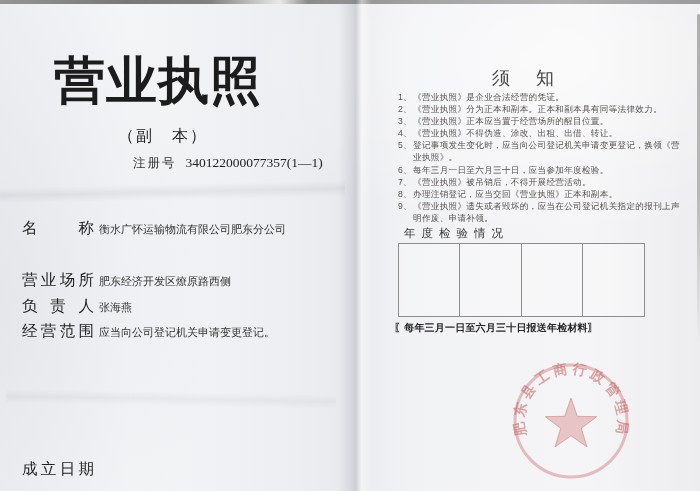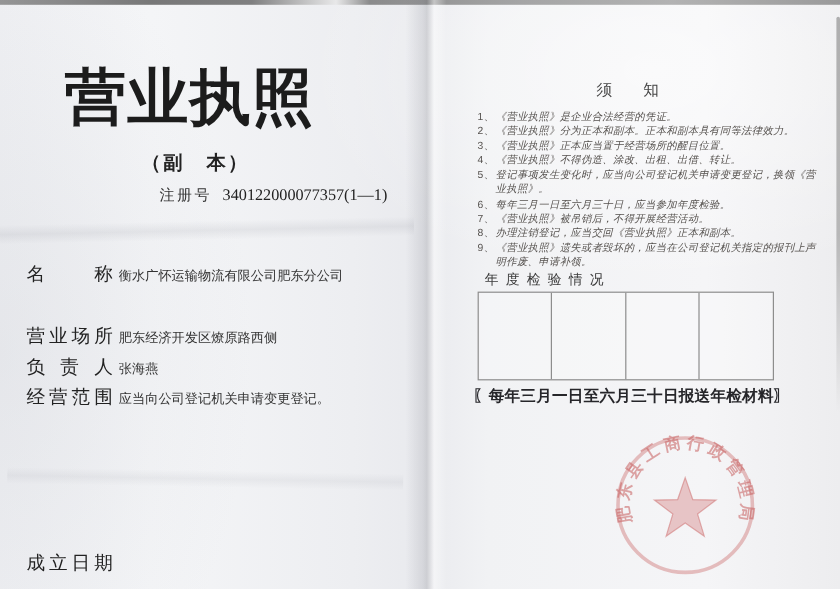--- a/index.html
+++ b/index.html
@@ -18,43 +18,43 @@
   .edge-right{position:absolute;right:0;top:14px;width:3px;height:330px;
     background:linear-gradient(#8a8a8a,#9a9a9a 55%,rgba(150,150,150,0));opacity:.65;border-radius:2px;}
   .fold{position:absolute;left:338px;top:0;width:34px;height:100%;
     background:linear-gradient(90deg,rgba(0,0,0,0) 0%,rgba(110,112,122,.16) 42%,rgba(90,92,100,.20) 52%,rgba(255,255,255,.45) 70%,rgba(0,0,0,0) 100%);}
   .crease-h{position:absolute;left:0;top:184px;width:345px;height:16px;transform:rotate(-1.2deg);
     background:linear-gradient(180deg,rgba(0,0,0,0),rgba(140,142,152,.14) 50%,rgba(0,0,0,0));}
   .crease-h2{position:absolute;left:6px;top:392px;width:330px;height:14px;transform:rotate(1deg);
     background:linear-gradient(180deg,rgba(0,0,0,0),rgba(140,142,152,.10) 50%,rgba(0,0,0,0));}
   
   .title{position:absolute;left:54px;top:47px;font-size:51px;font-weight:800;letter-spacing:1px;color:#1c1c1c;white-space:nowrap;}
-  .subtitle{position:absolute;left:118px;top:126px;font-size:16px;font-weight:700;letter-spacing:2px;color:#222;}
+  .subtitle{position:absolute;left:118px;top:126px;font-size:16px;font-weight:400;letter-spacing:2px;color:#222;}
   .reg-row{position:absolute;left:133px;top:155px;display:flex;align-items:baseline;white-space:nowrap;}
   .reg-label{font-size:12.5px;letter-spacing:2px;color:#333;}
   .reg-number{margin-left:9px;font-family:Liberation Serif, serif;font-size:13.5px;color:#222;}
   .field-row{position:absolute;left:22px;display:flex;align-items:baseline;white-space:nowrap;}
   .field-label{width:72px;display:inline-flex;justify-content:space-between;font-size:15.5px;color:#222;flex:none;}
   .field-value{margin-left:5px;font-size:11px;color:#333;letter-spacing:0px;}
   .row-name{top:218px;}
   .row-premises{top:270px;}
   .row-person{top:296px;}
   .row-scope{top:321px;}
   .row-established{top:459px;}
   
-  .notice-title{position:absolute;left:398px;top:66px;width:250px;text-align:center;font-size:13px;letter-spacing:26px;text-indent:26px;color:#444;}
+  .notice-title{position:absolute;left:398px;top:66px;width:250px;text-align:center;font-size:18px;letter-spacing:26px;text-indent:26px;color:#444;}
   .notice-list{position:absolute;left:398px;top:91px;width:282px;margin:0;padding:0;list-style:none;}
   .notice-item{display:flex;font-size:8.6px;line-height:12.1px;color:#56524f;letter-spacing:.3px;}
   .notice-item .num{flex:none;width:15px;}
-  .notice-item .txt{flex:1;font-style:italic;}
+  .notice-item .txt{flex:1;}
   .annual-title{position:absolute;left:398px;top:226px;width:246px;text-align:left;font-size:11.5px;letter-spacing:6px;text-indent:6px;color:#3a3a3a;}
   .annual-table{position:absolute;left:398px;top:243px;width:245px;height:72px;display:grid;grid-template-columns:repeat(4,1fr);border:1px solid #8d8d8d;background:rgba(255,255,255,.25);}
   .annual-cell{border-right:1px solid #8d8d8d;}
   .annual-cell:last-child{border-right:none;}
-  .annual-caption{position:absolute;left:394px;top:321px;font-size:13px;font-weight:600;color:#26262a;white-space:nowrap;font-family:"Liberation Serif",serif;letter-spacing:.2px;}
+  .annual-caption{position:absolute;left:394px;top:321px;font-size:10px;font-weight:600;color:#26262a;white-space:nowrap;font-family:"Liberation Serif",serif;letter-spacing:.2px;}
   
   .seal{position:absolute;left:499px;top:349px;width:144px;height:144px;}
   .seal-date{position:absolute;left:477px;top:441px;font-size:13px;color:#3b3b3b;letter-spacing:1.5px;white-space:nowrap;}
 </style>
 </head>
 <body>
 
 <div class="scan">
   <div class="edge-top"></div>
   <div class="edge-right"></div>

